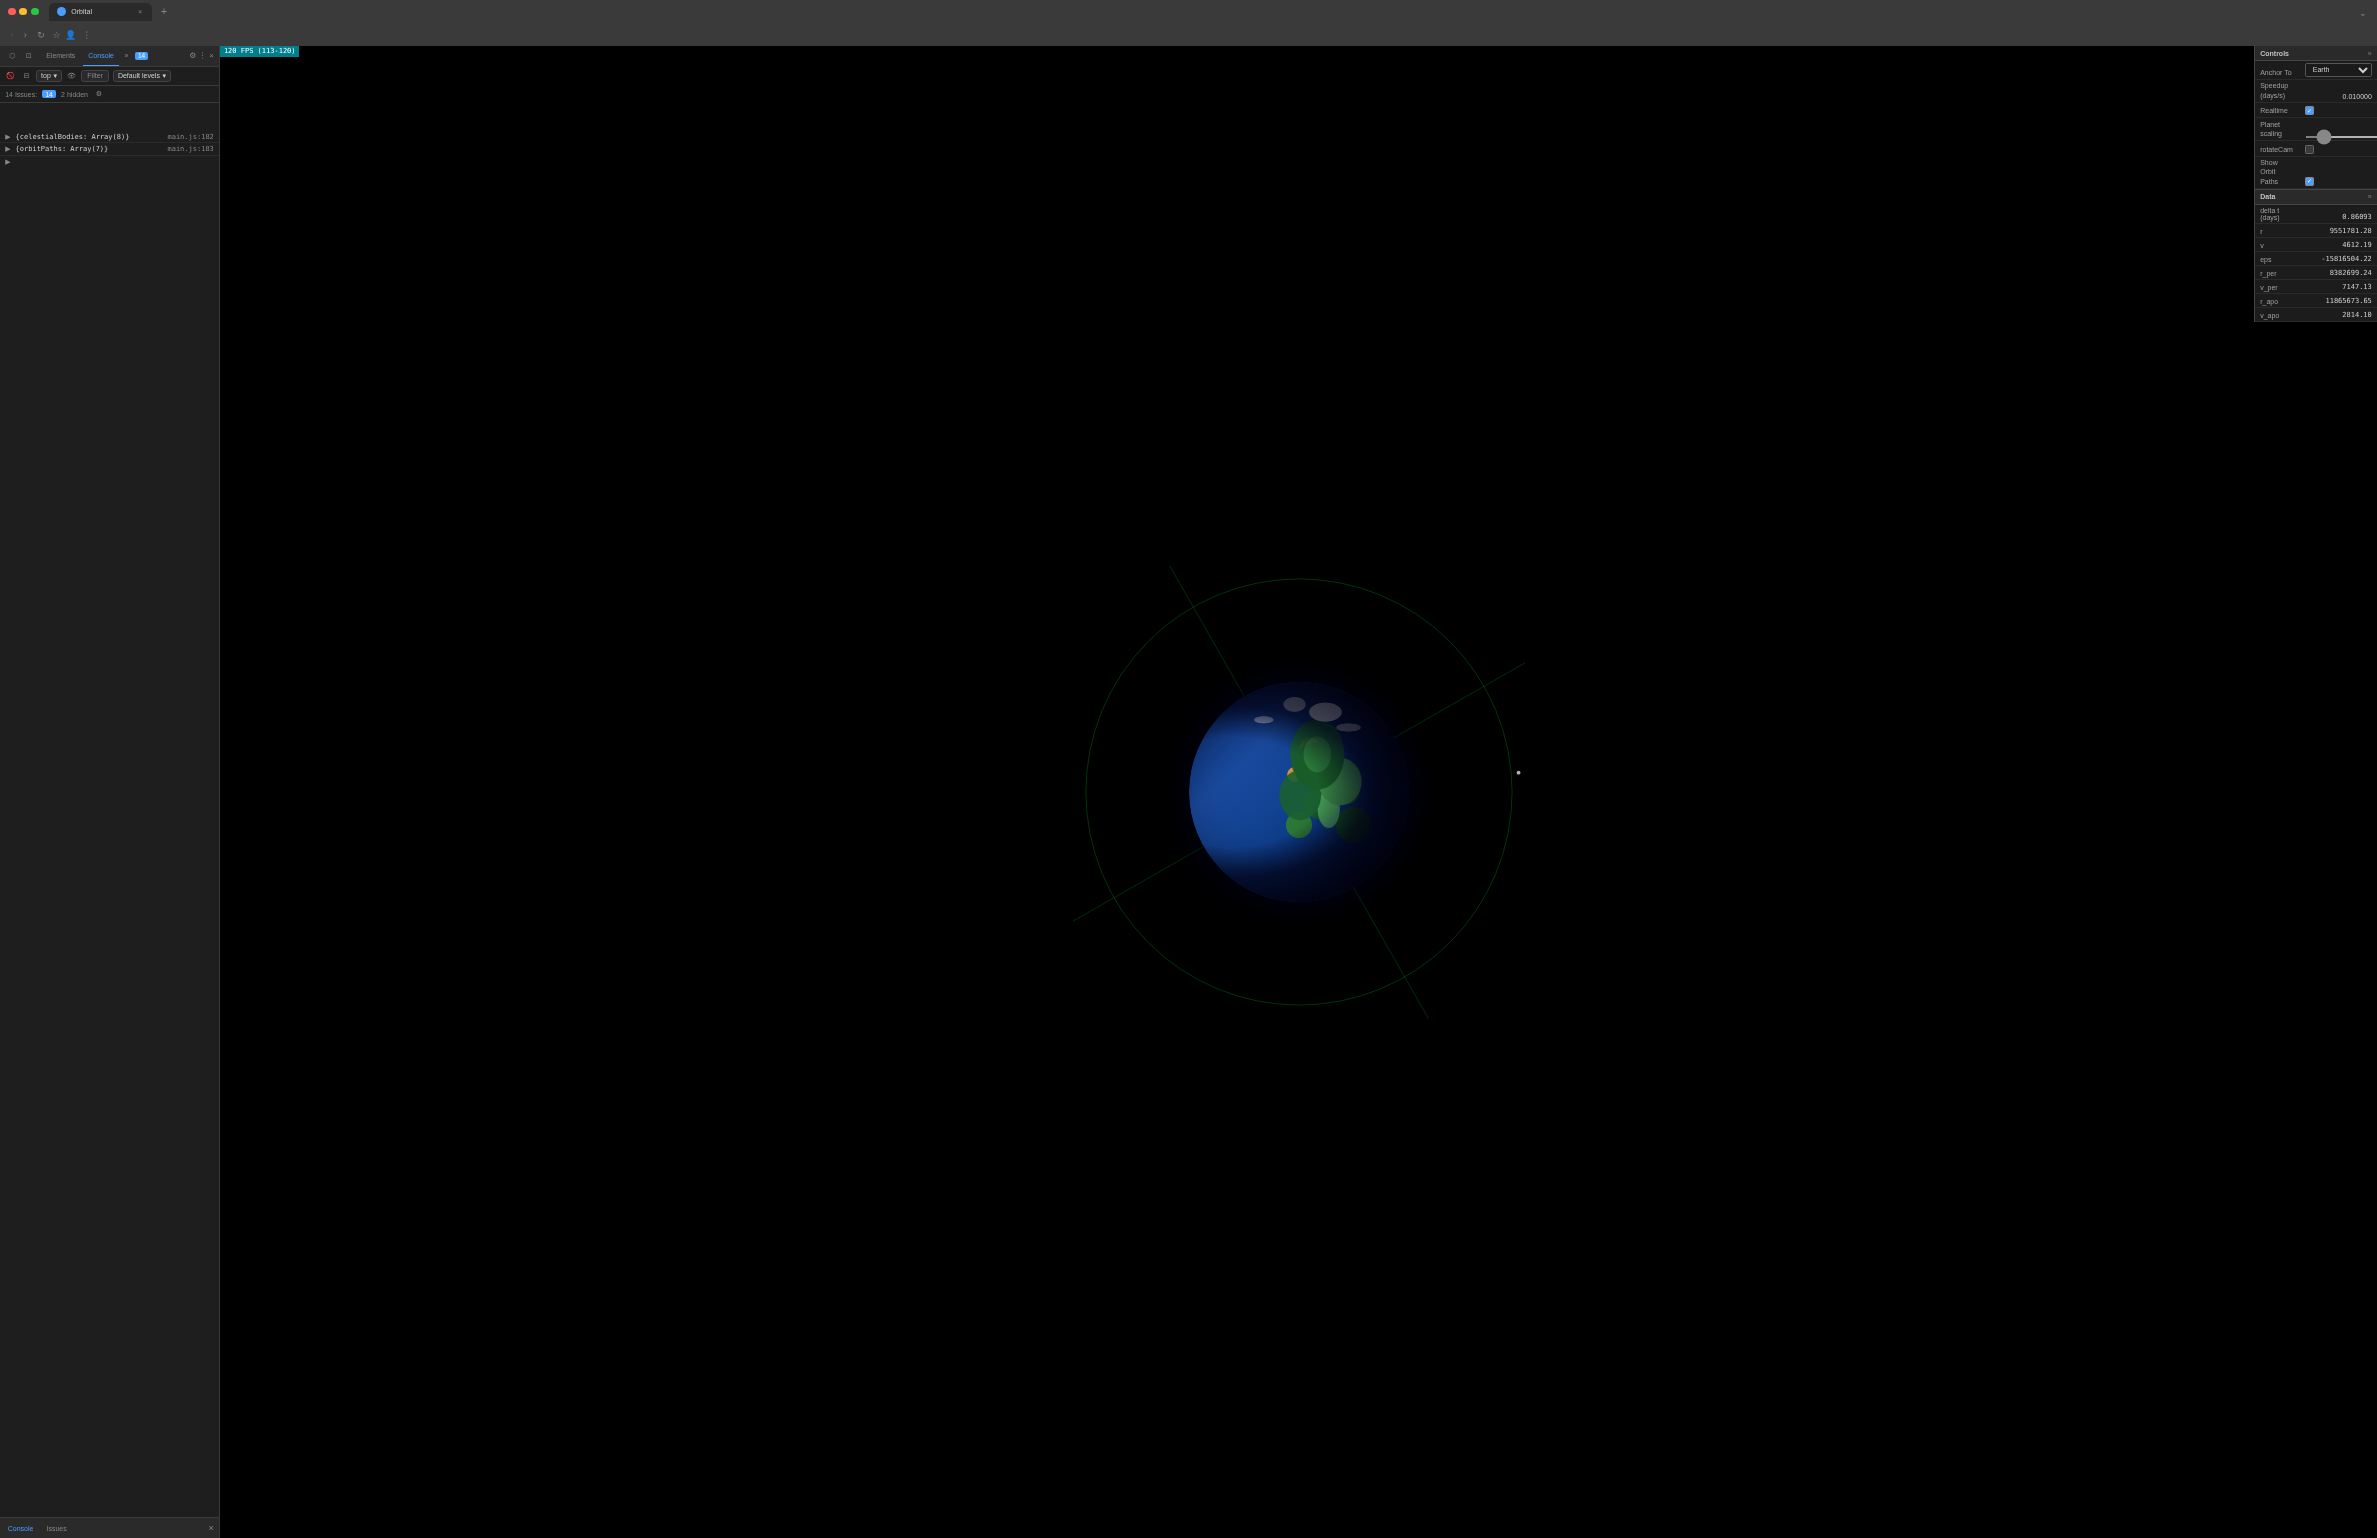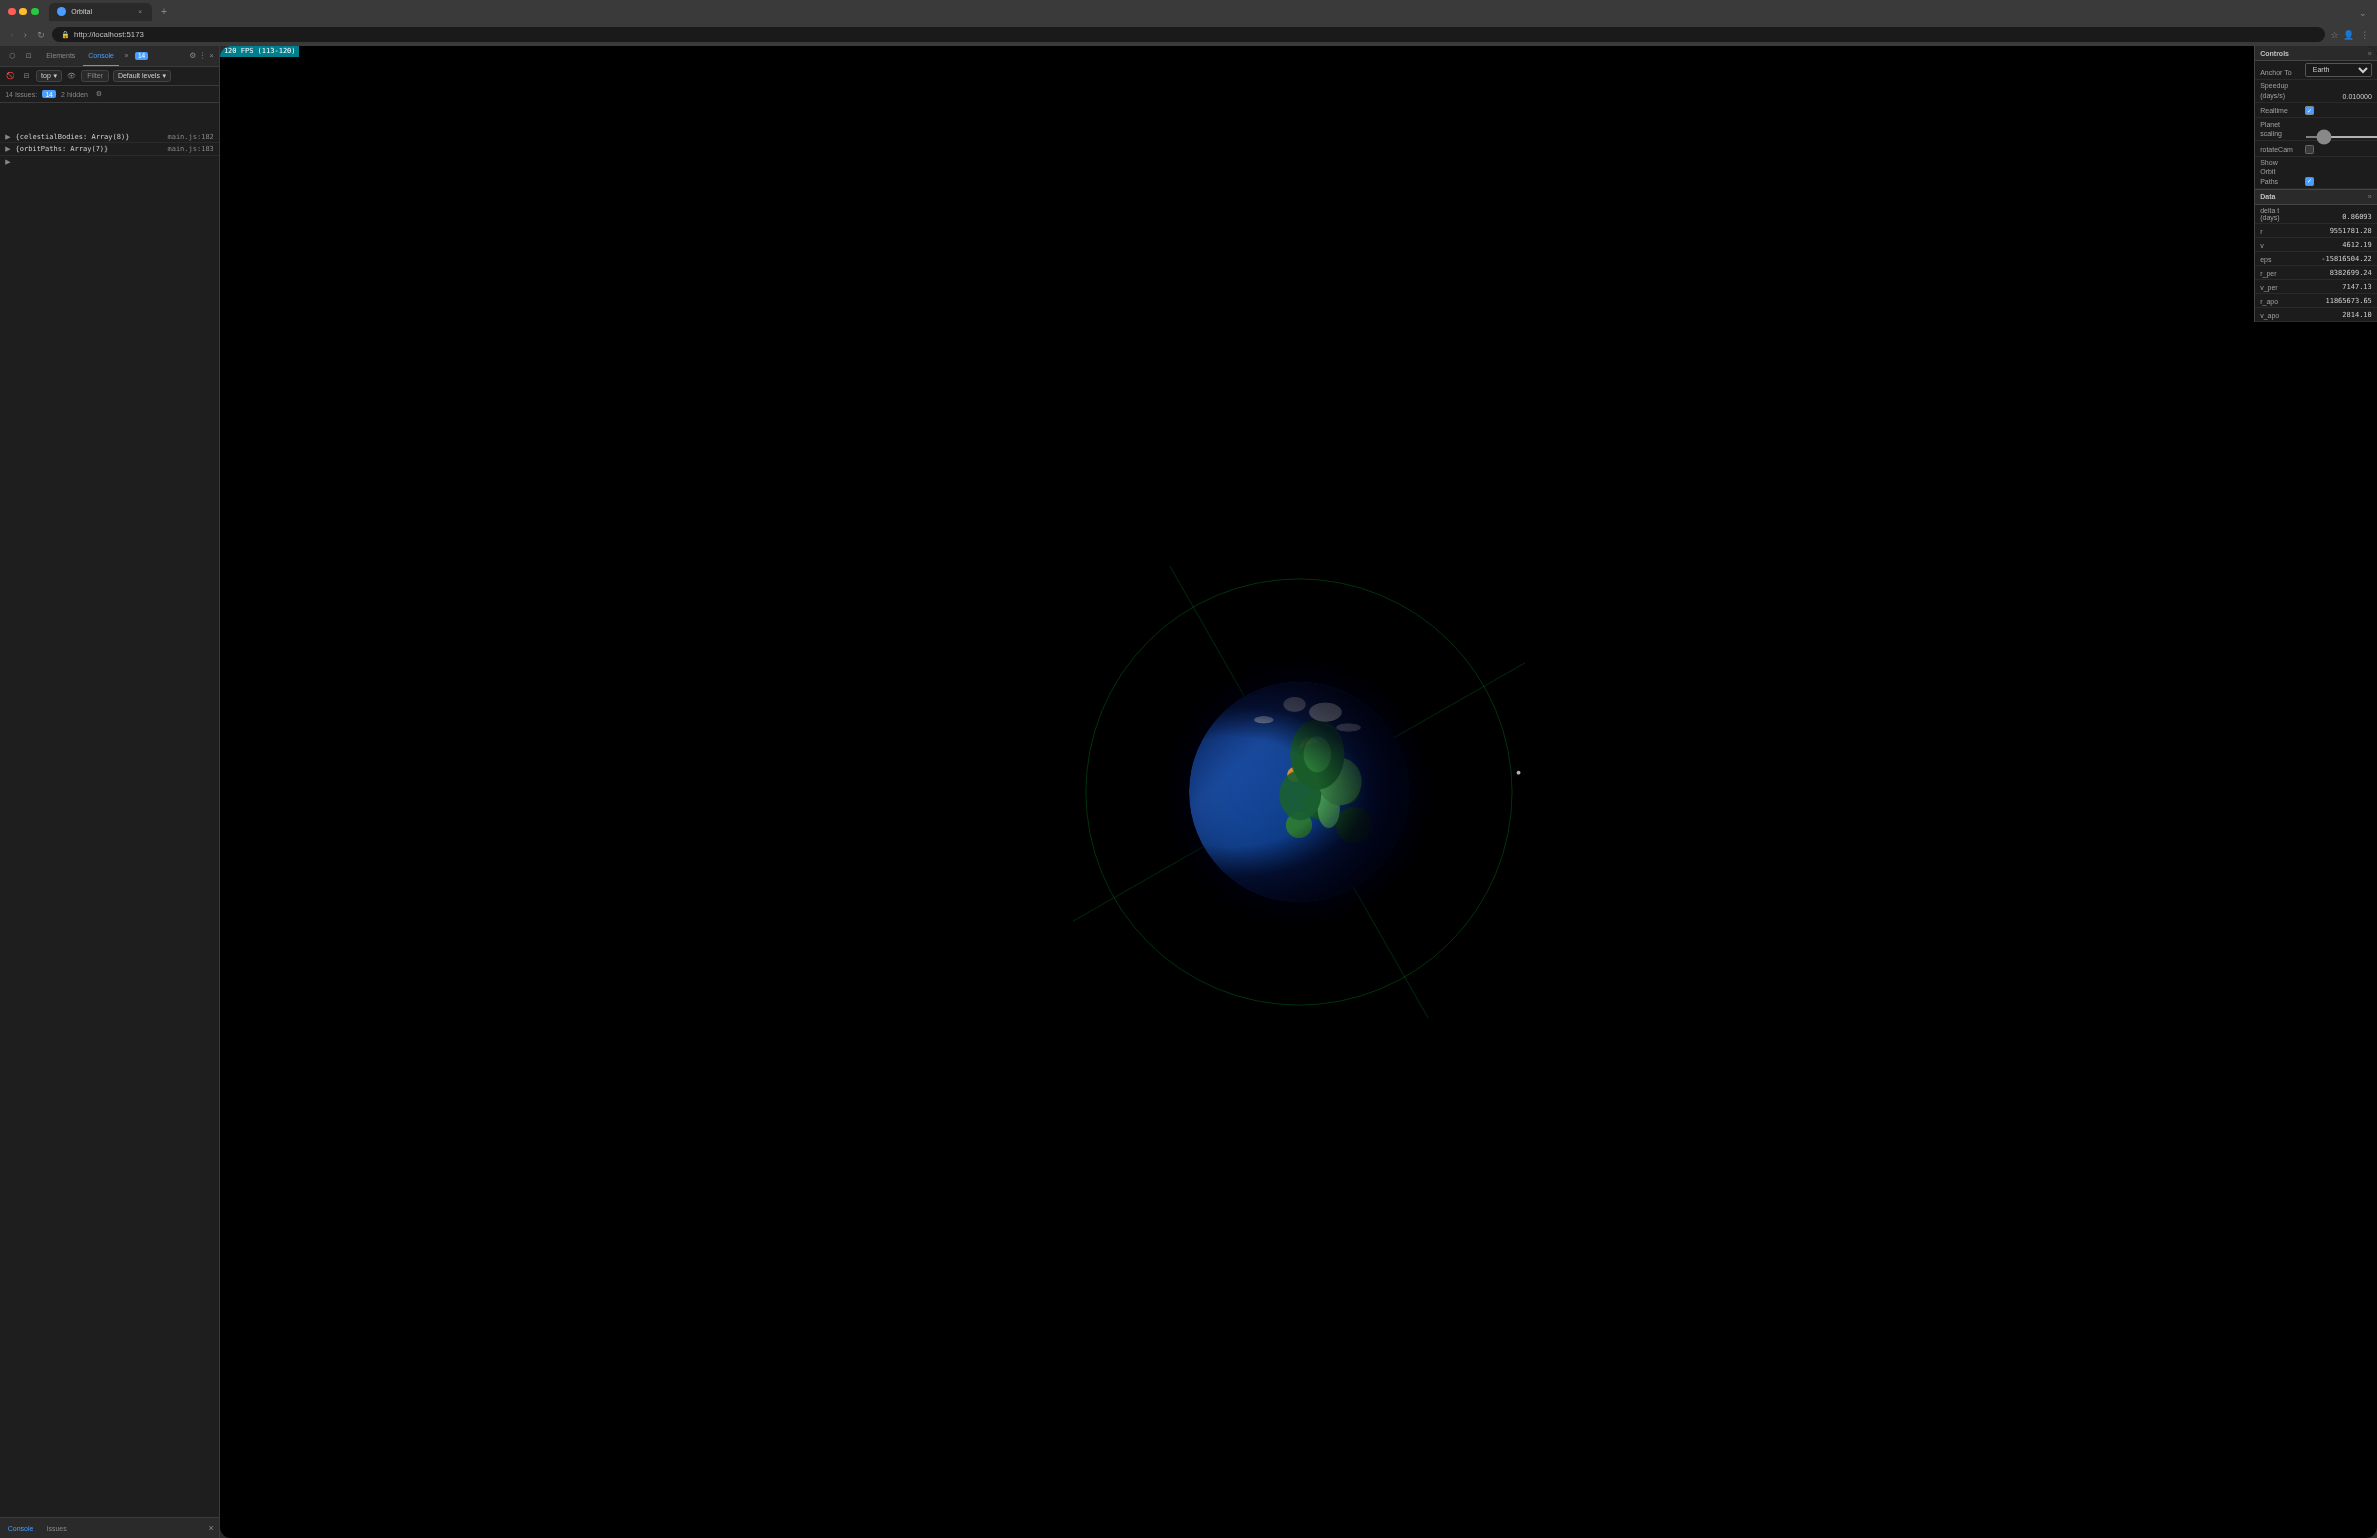--- a/index.html
+++ b/index.html
@@ -392,21 +392,20 @@
       font-size: 9px;
       cursor: pointer;
     }
 
     
     .viewport {
       flex: 1;
       position: relative;
       background: #000000;
       overflow: hidden;
-      border-radius: 11px;
     }
 
     .fps-counter {
       position: absolute;
       top: 0;
       left: 0;
       background: rgba(0, 180, 200, 0.7);
       color: white;
       font-size: 7px;
       padding: 1.3px 3.9px;
@@ -631,24 +630,20 @@
       </div>
       <div class="new-tab-btn">+</div>
       <div style="margin-left:auto;" class="tab-right-btn">⌄</div>
     </div>
   </div>
 
   <div class="address-bar">
     <span class="nav-btn disabled">‹</span>
     <span class="nav-btn">›</span>
     <span class="nav-btn">↻</span>
-    <div class="url-bar">
-      <span class="url-icon">🔒</span>
-      <span class="url-text">http://localhost:5173</span>
-    </div>
     <div class="toolbar-actions">
       <span>☆</span>
       <span>👤</span>
       <span>⋮</span>
     </div>
   </div>
 </div>
 
 <div class="devtools-area">
 

